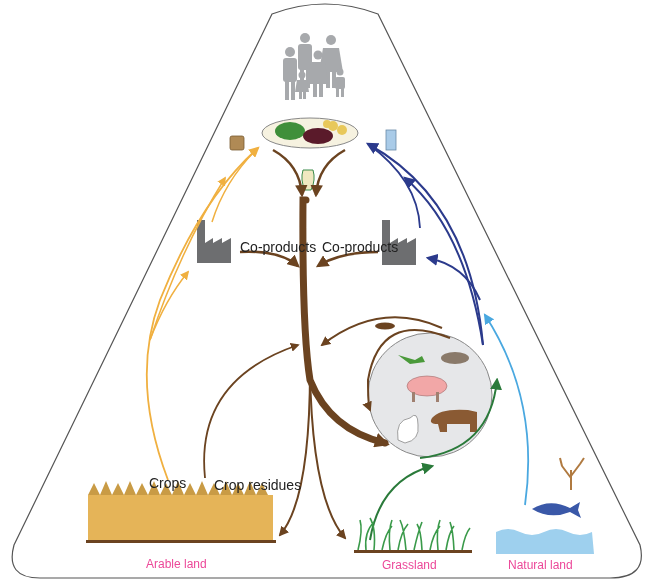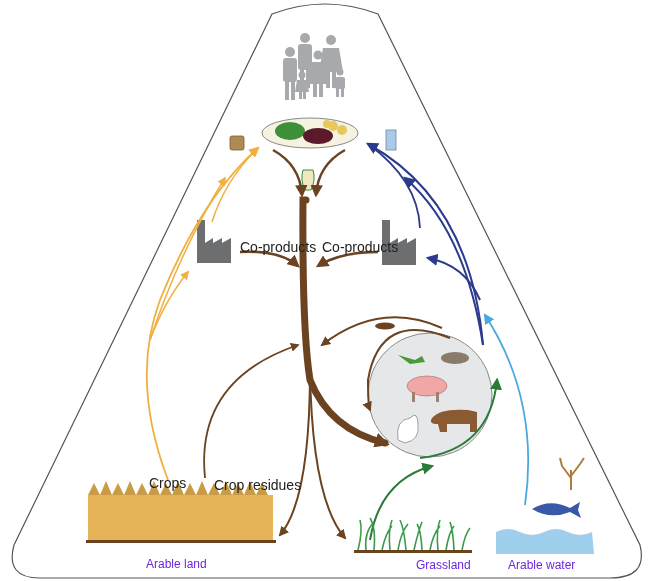--- a/index.html
+++ b/index.html
@@ -1,21 +1,21 @@
 <!DOCTYPE html>
 <html><head>
 <meta charset="utf-8">
 <style>
   html, body { margin: 0; padding: 0; background: #ffffff; }
   body { width: 654px; height: 581px; position: relative; overflow: hidden;
          font-family: "Liberation Sans", sans-serif; }
   #diagram { position: absolute; left: 0; top: 0; width: 654px; height: 581px; }
   .lbl { position: absolute; color: #222; white-space: nowrap; }
   .lbl-small { font-size: 14px; }
-  .lbl-big { font-size: 12px; color: #6d28d9; }
+  .lbl-big { font-size: 12px; color: #ec4899; }
 </style>
 </head>
 <body>
 
 <svg id="diagram" viewBox="0 0 654 581">
   <defs>
     <marker id="ah-brown" viewBox="0 0 10 10" refX="8" refY="5" markerWidth="5" markerHeight="5" orient="auto">
         <path d="M0,0 L10,5 L0,10 z" fill="#6b4320"></path>
       </marker>
     <marker id="ah-orange" viewBox="0 0 10 10" refX="8" refY="5" markerWidth="6" markerHeight="6" orient="auto">
@@ -161,14 +161,14 @@
   <g>
     <path d="M496,532 q12,-6 24,0 t24,0 t24,0 t24,0 L594,554 L496,554 Z" fill="#9ed0ee"></path>
   </g>
 </svg>
 
 <span class="lbl lbl-small" style="left:240px; top:239px;">Co-products</span>
 <span class="lbl lbl-small" style="left:322px; top:239px;">Co-products</span>
 <span class="lbl lbl-small" style="left:149px; top:475px;">Crops</span>
 <span class="lbl lbl-small" style="left:214px; top:477px;">Crop residues</span>
 <span class="lbl lbl-big" style="left:146px; top:557px;">Arable land</span>
-<span class="lbl lbl-big" style="left:382px; top:558px;margin-left:34px;">Grassland</span>
-<span class="lbl lbl-big" style="left:508px; top:558px;">Arable water</span>
+<span class="lbl lbl-big" style="left:382px; top:558px;">Grassland</span>
+<span class="lbl lbl-big" style="left:508px; top:558px;">Natural land</span>
 
 </body></html>

